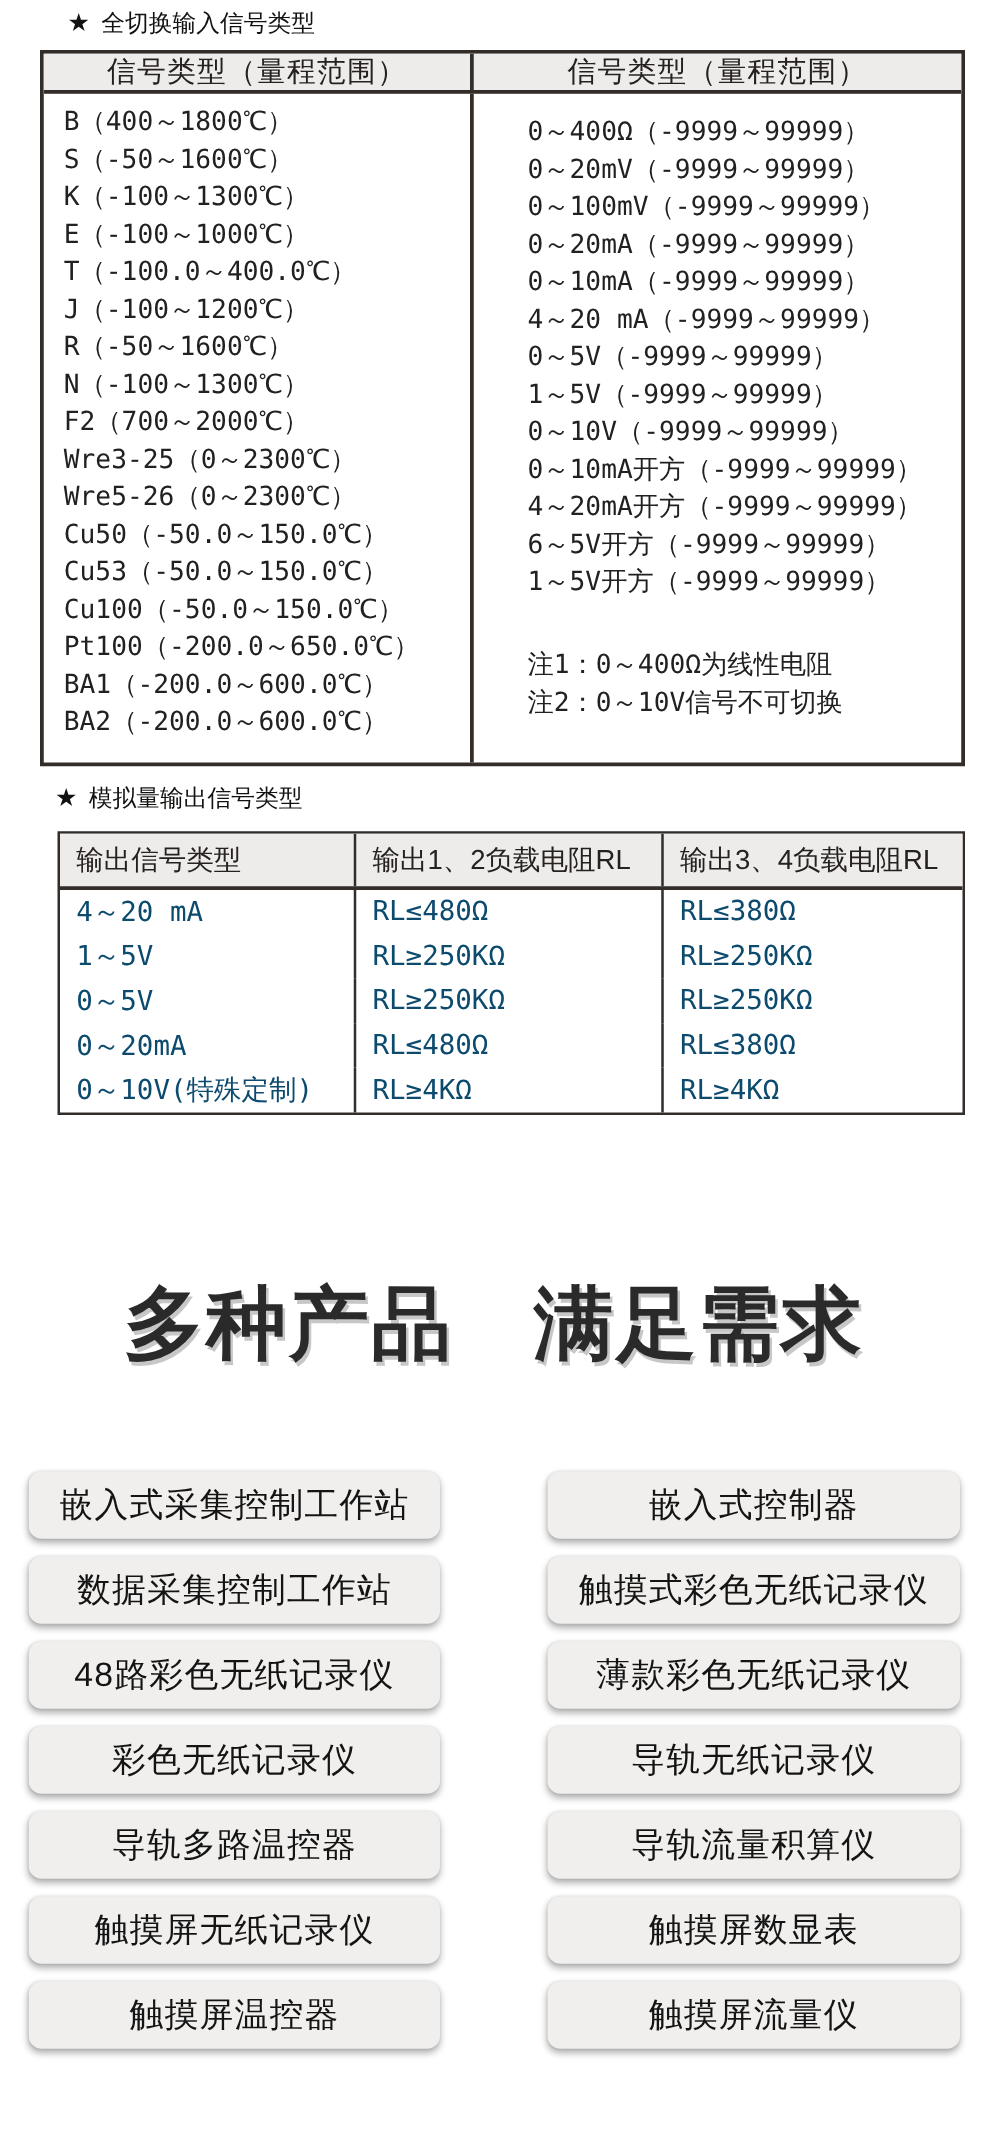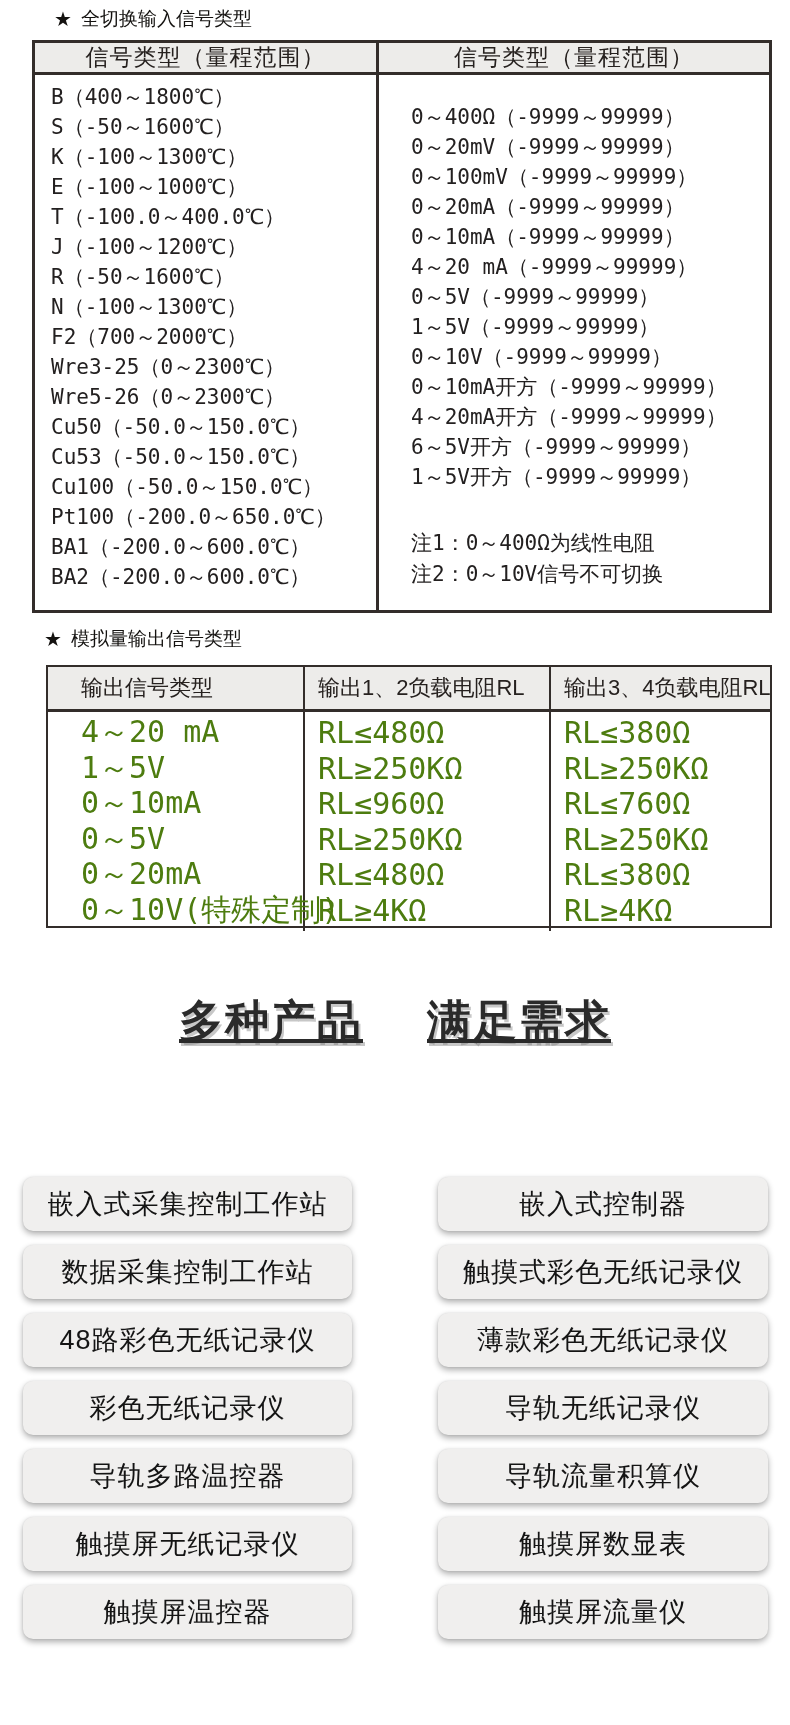--- a/index.html
+++ b/index.html
@@ -19,47 +19,46 @@
   #table1{
     position:absolute;left:32px;top:40px;width:740px;height:573px;
     border:3px solid #332d2a;box-sizing:border-box;display:flex;flex-direction:column;background:#fff;
   }
   #table1 .t1-head{display:flex;height:32px;background:#edecea;border-bottom:3px solid #332d2a;box-sizing:border-box;flex:none;}
   #table1 .t1-head-cell{display:flex;align-items:center;justify-content:center;font-size:23px;letter-spacing:1px;color:#26211f;}
   #table1 .t1-head-cell.c1{width:344px;box-sizing:border-box;border-right:3px solid #332d2a;flex:none;}
   #table1 .t1-head-cell.c2{flex:1;}
   #table1 .t1-body{display:flex;flex:1;min-height:0;}
   #table1 .t1-col1{width:344px;box-sizing:border-box;border-right:3px solid #332d2a;padding:7px 0 12px 16px;flex:none;}
-  #table1 .t1-col2{flex:1;padding:15px 0 0 32px;box-sizing:border-box;margin-top:12px;}
+  #table1 .t1-col2{flex:1;padding:15px 0 0 43px;box-sizing:border-box;}
   .cell-line{font-size:21px;line-height:30px;white-space:nowrap;color:#232020;}
   #table1 .t1-notes{margin-top:36px;}
   .note-line{font-size:21px;line-height:31px;white-space:nowrap;color:#232020;}
 
   
   #table2{
     position:absolute;left:46px;top:665px;width:726px;
     border:2px solid #332d2a;box-sizing:border-box;background:#fff;
   }
-  .t2-grid{display:grid;grid-template-columns:237px 246px auto;padding-left:20px;}
+  .t2-grid{display:grid;grid-template-columns:237px 246px auto;}
   #table2 .t2-head{background:#edecea;border-bottom:3px solid #332d2a;height:42px;}
   #table2 .t2-head .t2-cell{font-size:22px;font-weight:500;color:#26211f;}
   .t2-cell{display:flex;align-items:center;padding-left:13px;box-sizing:border-box;
-    font-size:30px;white-space:nowrap;color:#4d7c0f;}
+    font-size:22px;white-space:nowrap;color:#0c4a6e;}
   .t2-grid .t2-cell:nth-child(1),.t2-grid .t2-cell:nth-child(2){border-right:2px solid #332d2a;}
   #t2-rows .t2-row{height:35.6px;}
   #t2-rows .t2-cell{font-family:"DejaVu Sans Mono","Liberation Mono",monospace;}
 
   
   #banner{
-    position:absolute;left:0;top:992px;width:790px;
+    position:absolute;left:0;top:1016px;width:790px;
     display:flex;justify-content:center;gap:64px;
-    font-size:44px;font-weight:900;color:#2a2a2a;letter-spacing:2px;
+    font-size:64px;font-weight:900;color:#2a2a2a;letter-spacing:2px;
     text-shadow:2px 3px 0 rgba(115,115,115,0.40);
     white-space:nowrap;
-    text-decoration:underline;
   }
 
   
   .prod-col{position:absolute;top:1177px;display:flex;flex-direction:column;gap:14px;}
   #prod-left{left:23px;width:329px;}
   #prod-right{left:438px;width:330px;}
   .product-btn{
     height:54px;background:#f0efee;border-radius:10px;
     box-shadow:0 3px 6px rgba(0,0,0,0.32), 0 0 2px rgba(0,0,0,0.10);
     display:flex;align-items:center;justify-content:center;
@@ -139,25 +138,20 @@
         <div class="t2-cell">4～20 mA</div>
         <div class="t2-cell">RL≤480Ω</div>
         <div class="t2-cell">RL≤380Ω</div>
       </div>
       <div class="t2-row t2-grid">
         <div class="t2-cell">1～5V</div>
         <div class="t2-cell">RL≥250KΩ</div>
         <div class="t2-cell">RL≥250KΩ</div>
       </div>
       <div class="t2-row t2-grid">
-        <div class="t2-cell">0～10mA</div>
-        <div class="t2-cell">RL≤960Ω</div>
-        <div class="t2-cell">RL≤760Ω</div>
-      </div>
-      <div class="t2-row t2-grid">
         <div class="t2-cell">0～5V</div>
         <div class="t2-cell">RL≥250KΩ</div>
         <div class="t2-cell">RL≥250KΩ</div>
       </div>
       <div class="t2-row t2-grid">
         <div class="t2-cell">0～20mA</div>
         <div class="t2-cell">RL≤480Ω</div>
         <div class="t2-cell">RL≤380Ω</div>
       </div>
       <div class="t2-row t2-grid">

